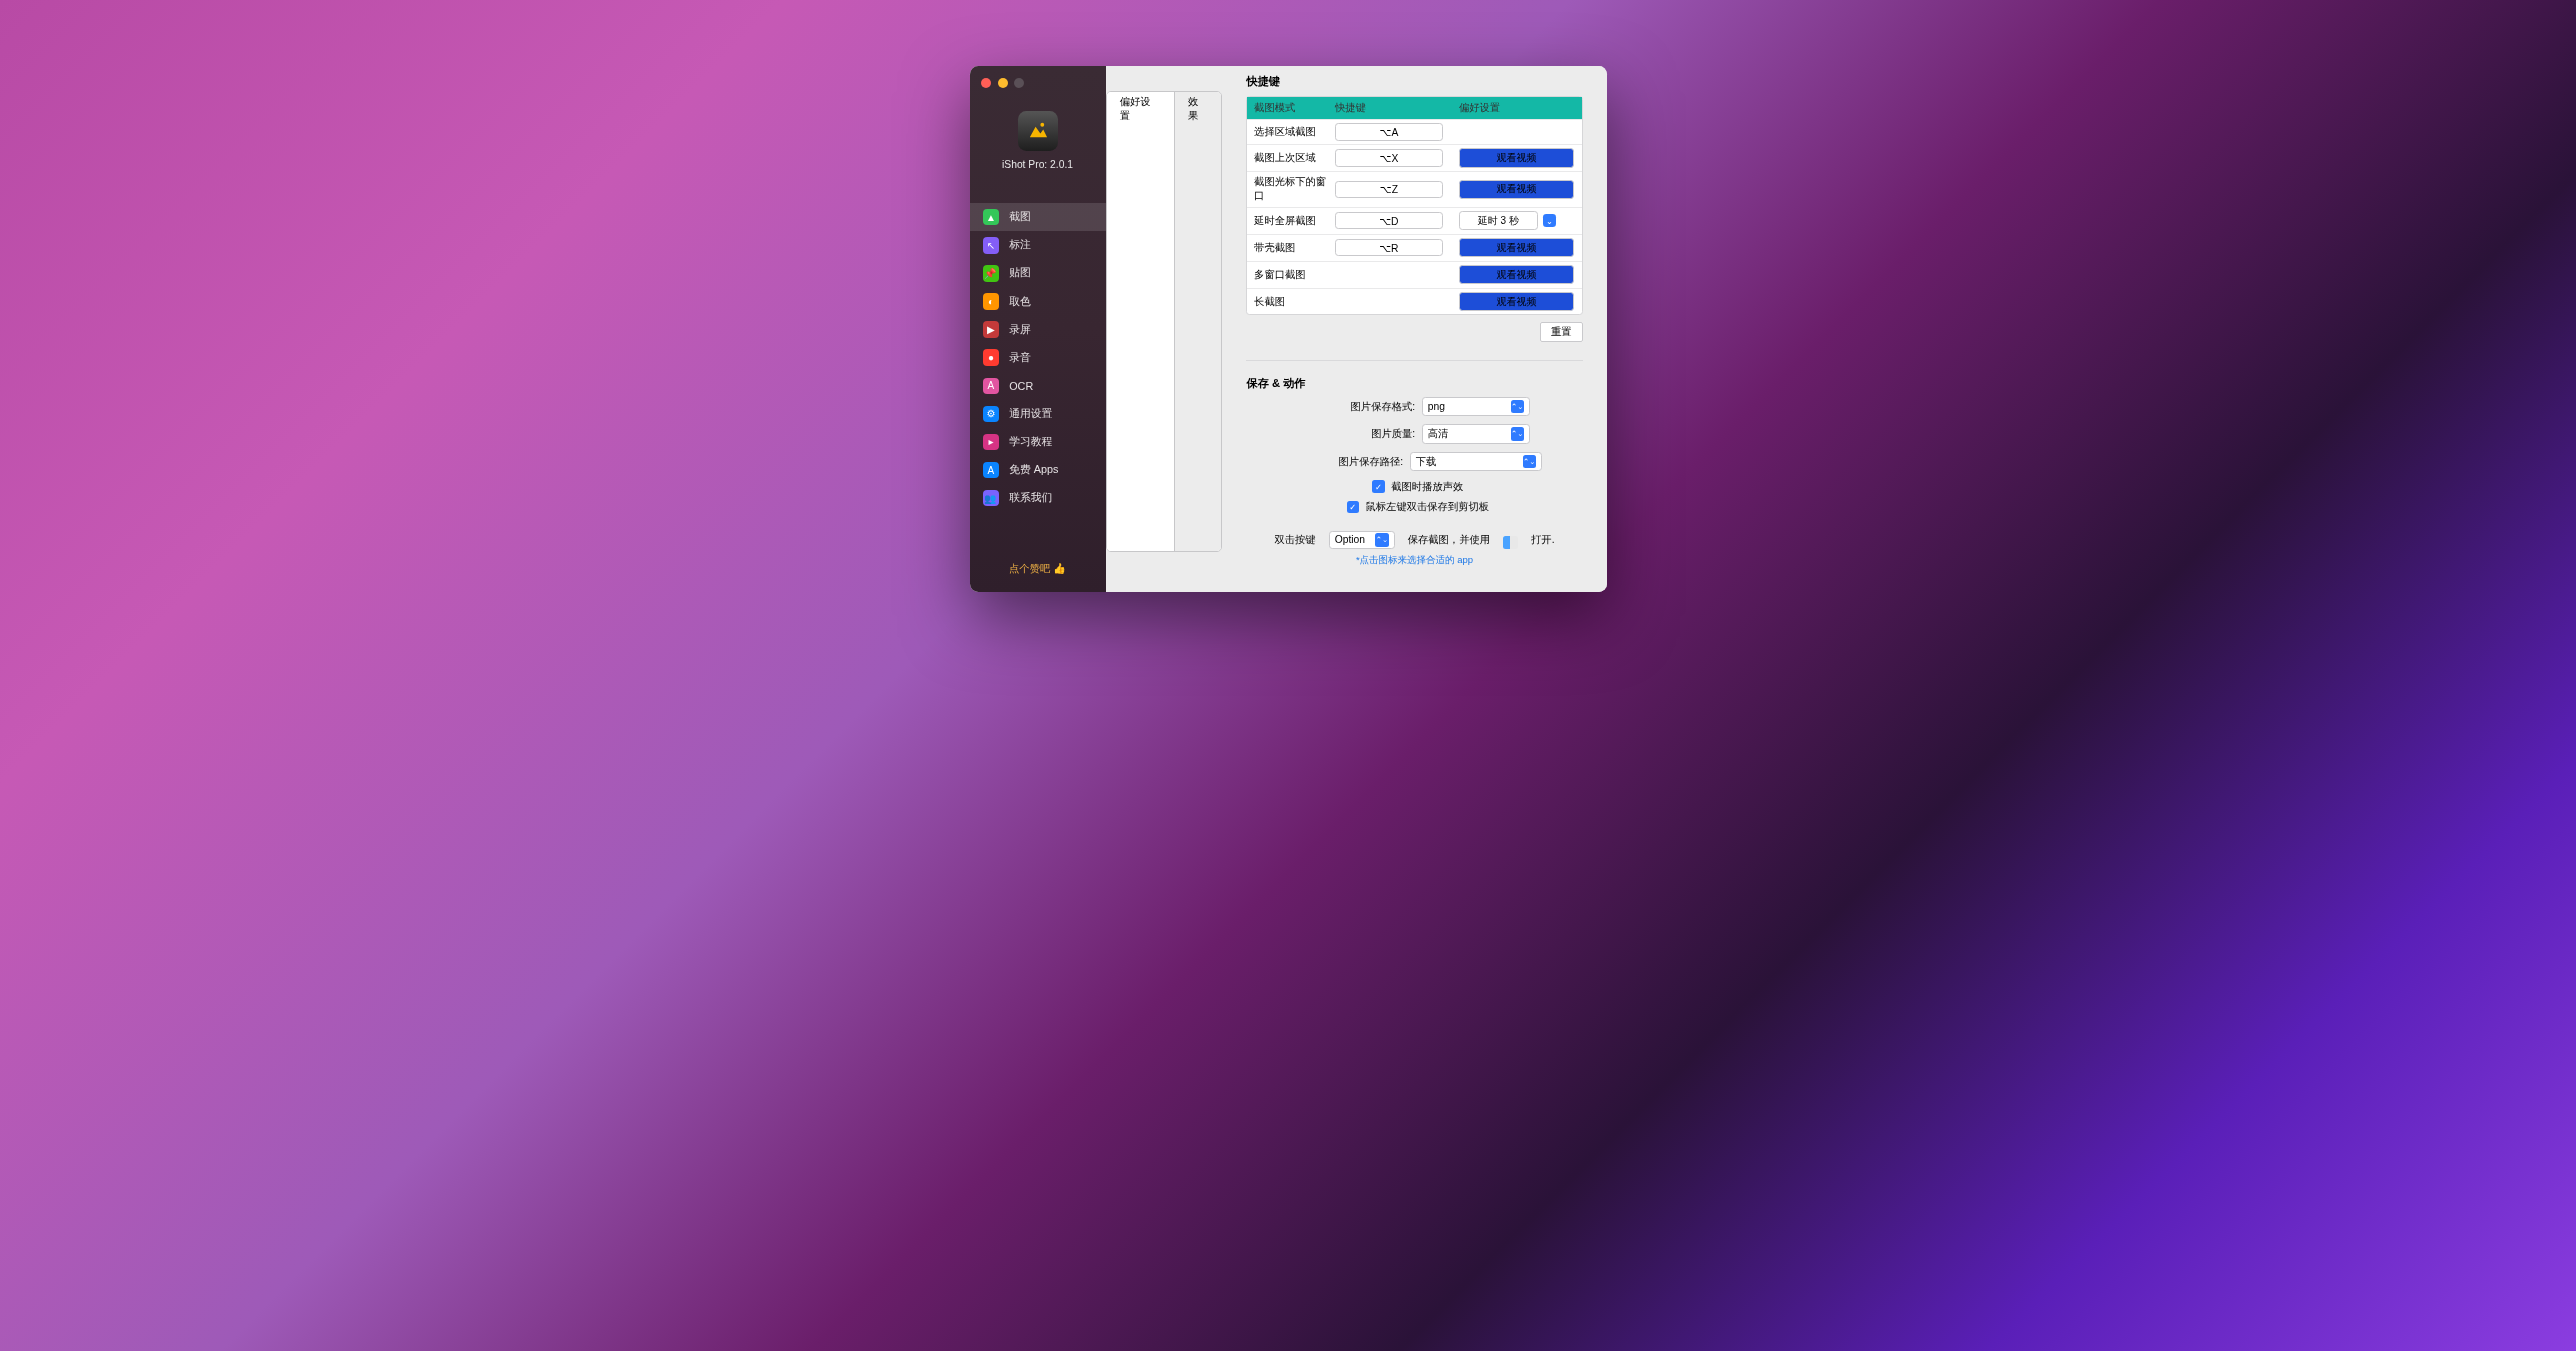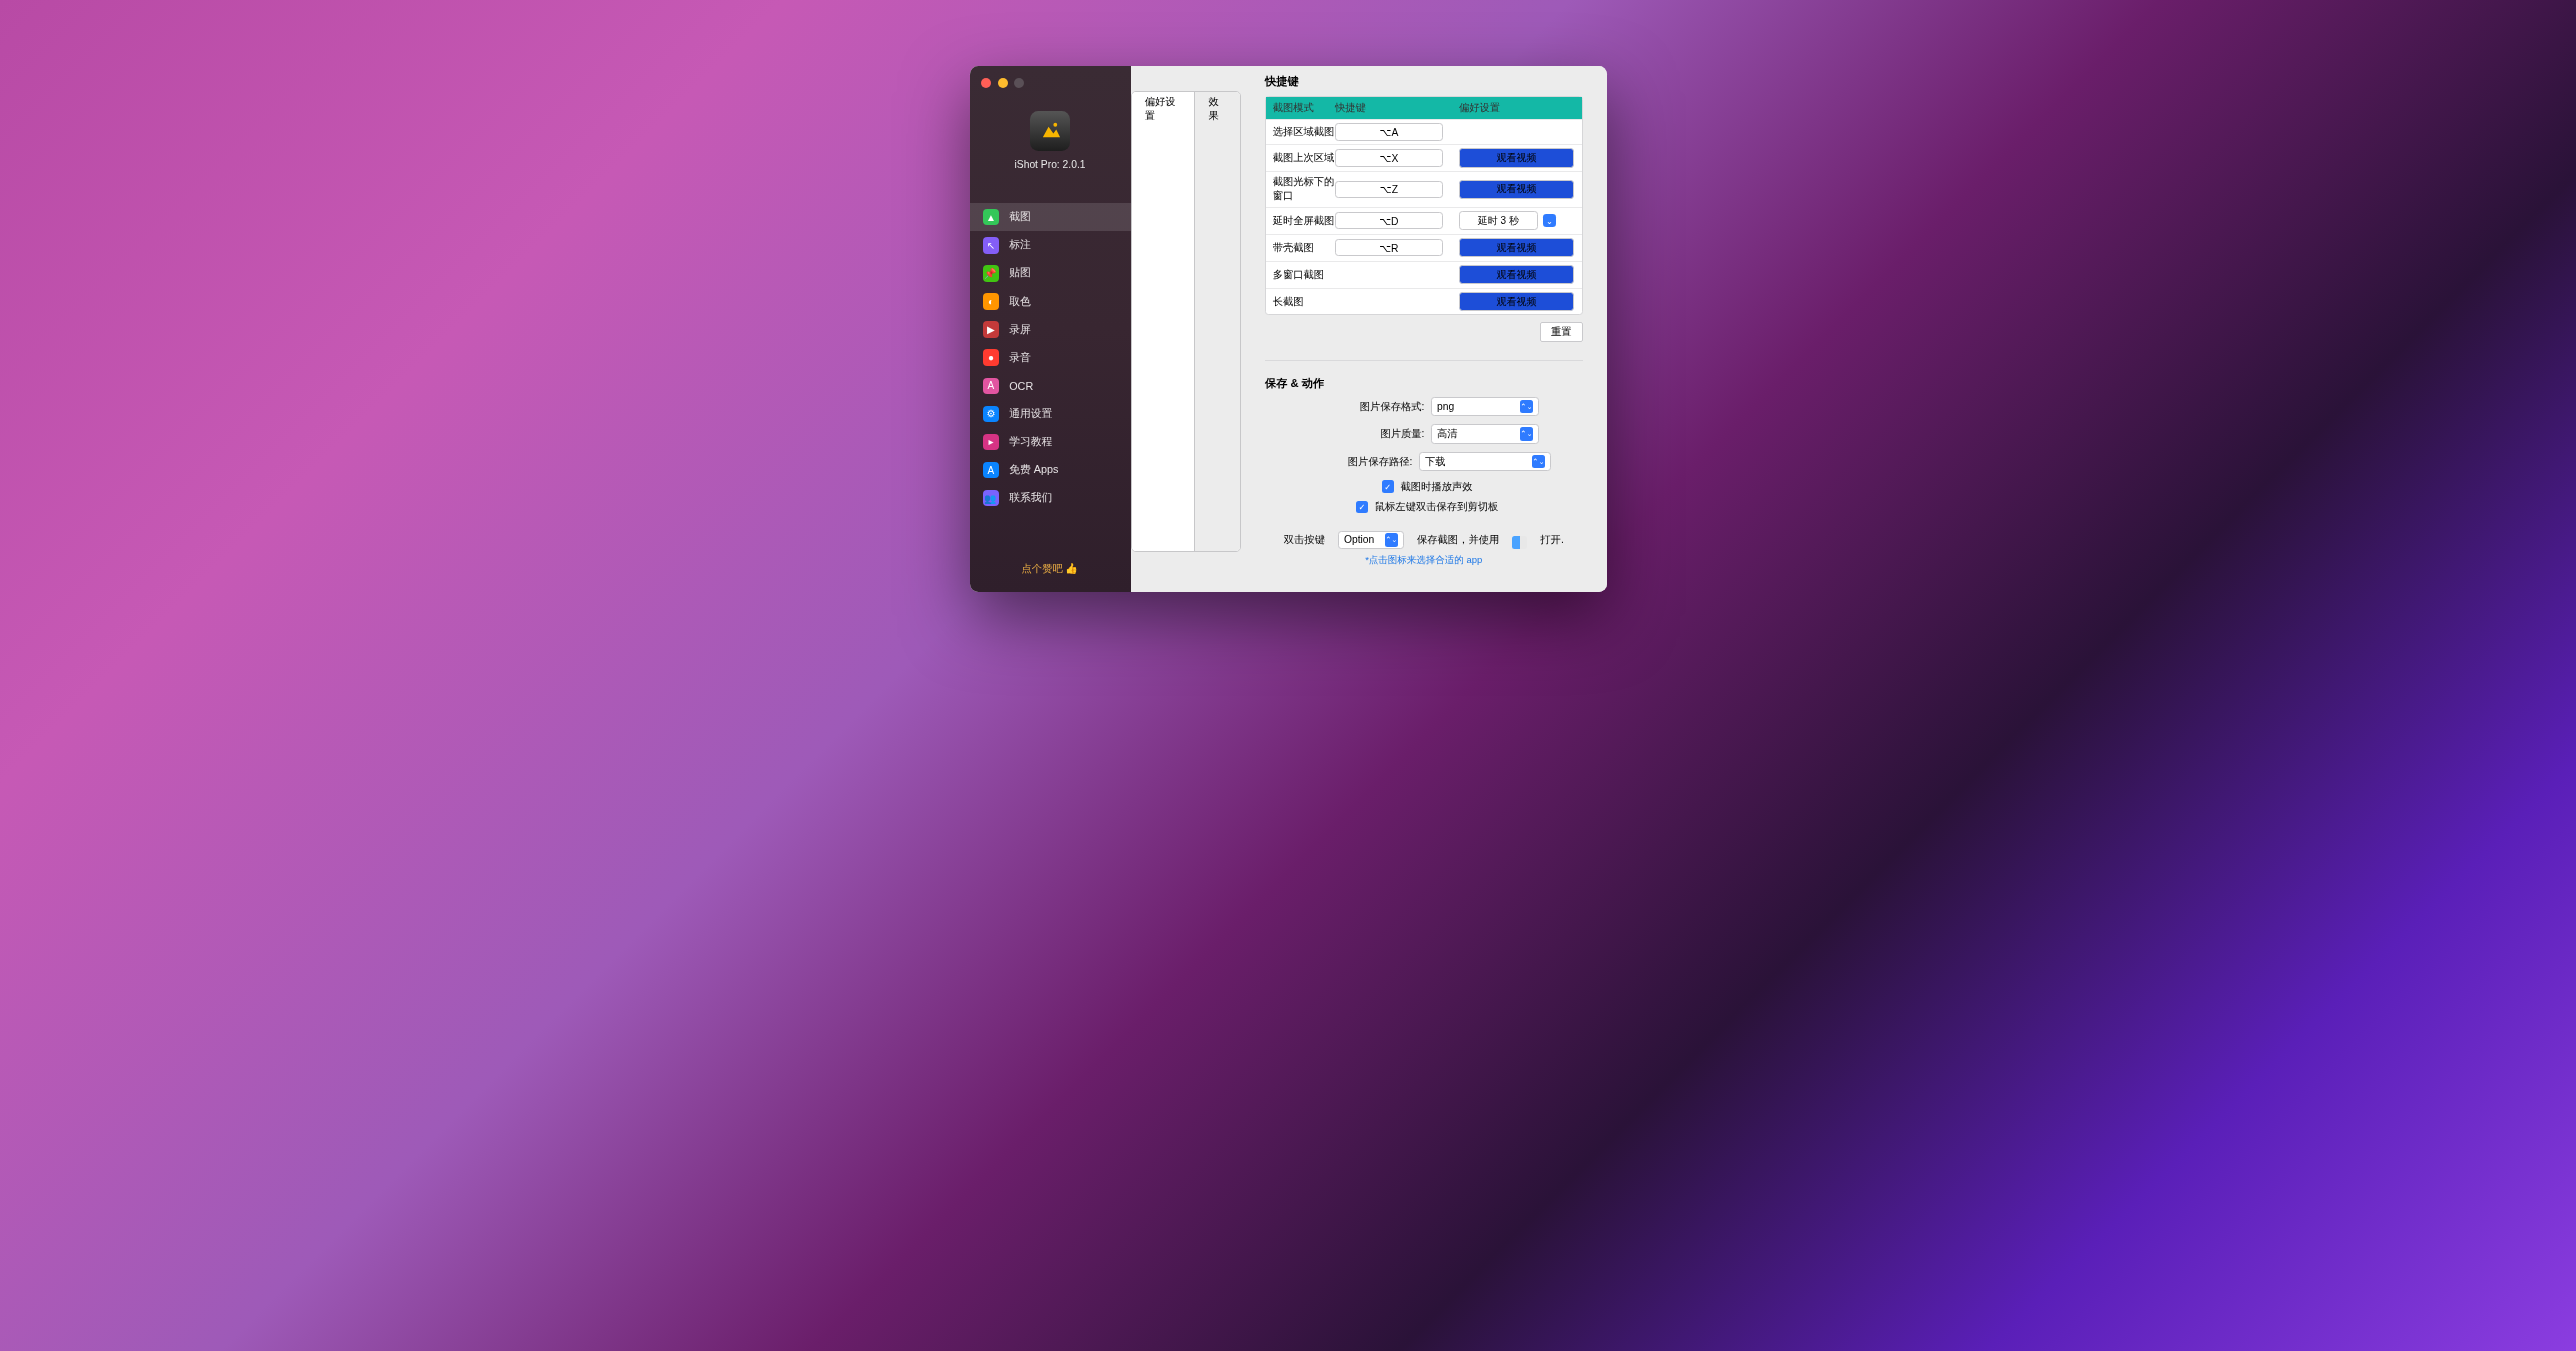--- a/index.html
+++ b/index.html
@@ -15,21 +15,21 @@
   .window {
     width: 637px;
     border-radius: 8.3px;
     overflow: hidden;
     box-shadow: 0 25px 66px rgba(0,0,0,0.5);
     display: flex;
     background: #ececec;
   }
   
   .sidebar {
-    width: 161px;
+    width: 136px;
     background: linear-gradient(180deg, #3a2b34 0%, #382631 50%, #2f1f2b 100%);
     display: flex;
     flex-direction: column;
     padding-bottom: 16.5px;
   }
   .traffic-lights {
     display: flex;
     gap: 6.6px;
     padding: 11.6px 10px 6.6px 11.6px;
   }

